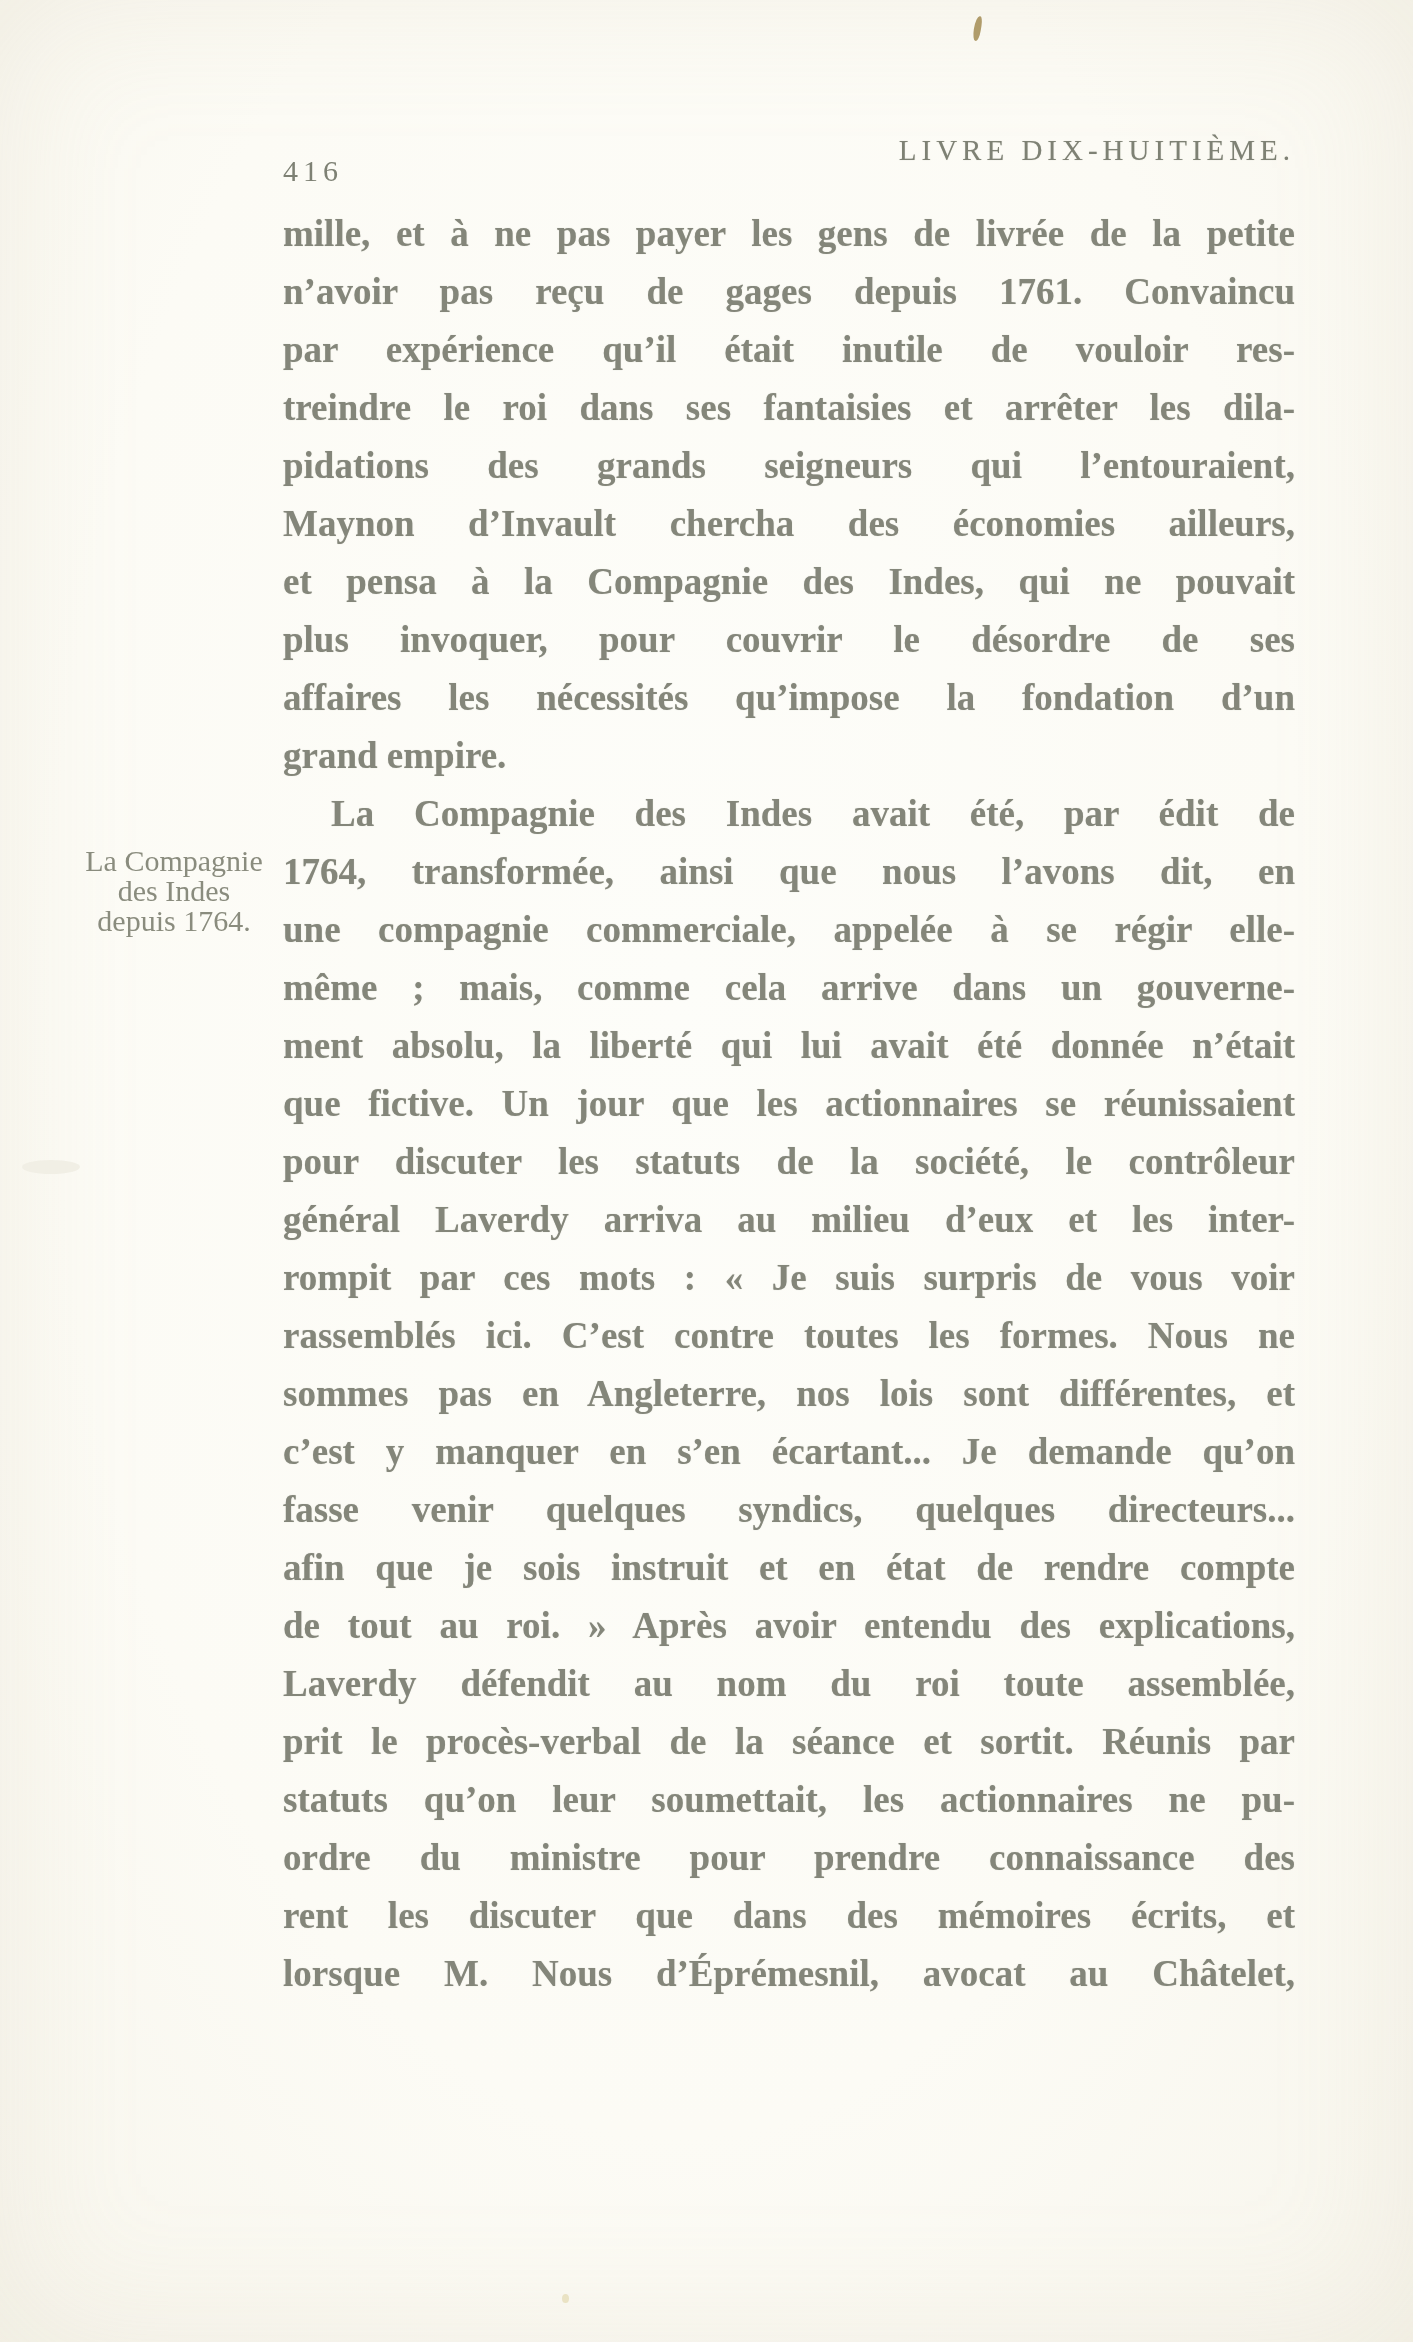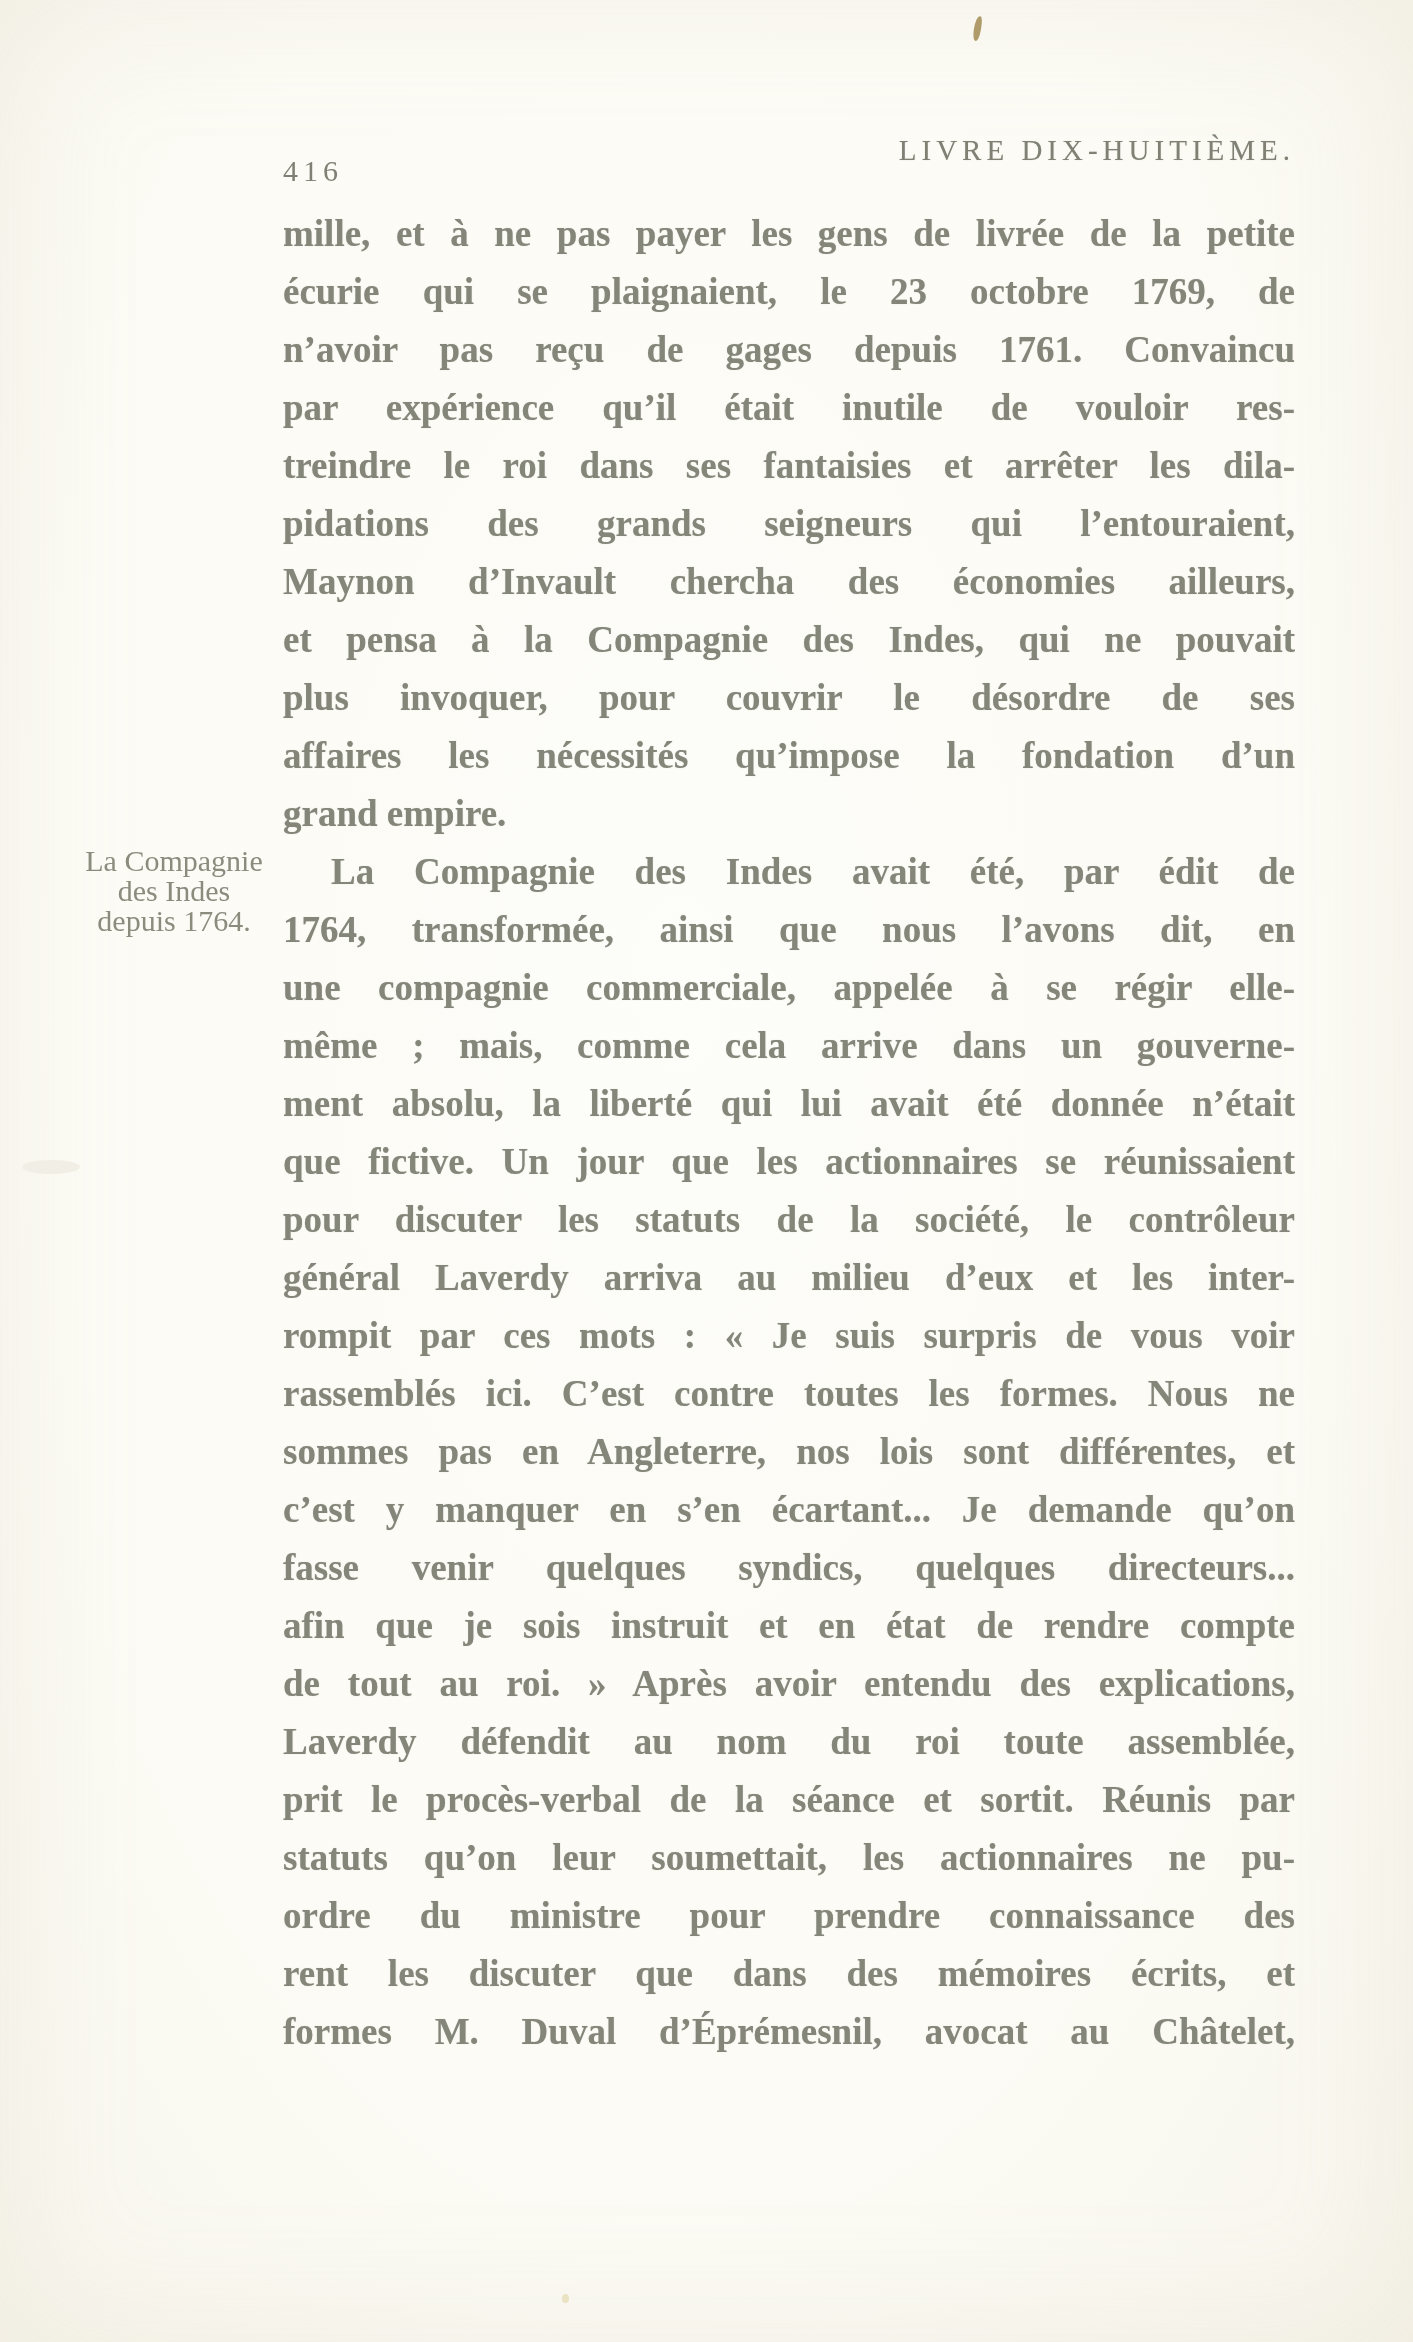--- a/index.html
+++ b/index.html
@@ -68,21 +68,20 @@
   <div class="running-head">LIVRE DIX-HUITIÈME.</div>
 
   <div class="margin-note">
       <div>La Compagnie</div>
       <div>des Indes</div>
       <div>depuis 1764.</div>
     </div>
 
   <div class="body-text">
       <div class="line">mille, et à ne pas payer les gens de livrée de la petite</div>
-      <div class="line">écurie qui se plaignaient, le 23 octobre 1769, de</div>
       <div class="line">n’avoir pas reçu de gages depuis 1761. Convaincu</div>
       <div class="line">par expérience qu’il était inutile de vouloir res-</div>
       <div class="line">treindre le roi dans ses fantaisies et arrêter les dila-</div>
       <div class="line">pidations des grands seigneurs qui l’entouraient,</div>
       <div class="line">Maynon d’Invault chercha des économies ailleurs,</div>
       <div class="line">et pensa à la Compagnie des Indes, qui ne pouvait</div>
       <div class="line">plus invoquer, pour couvrir le désordre de ses</div>
       <div class="line">affaires les nécessités qu’impose la fondation d’un</div>
       <div class="line end">grand empire.</div>
       <div class="line indent">La Compagnie des Indes avait été, par édit de</div>
@@ -98,19 +97,19 @@
       <div class="line">sommes pas en Angleterre, nos lois sont différentes, et</div>
       <div class="line">c’est y manquer en s’en écartant... Je demande qu’on</div>
       <div class="line">fasse venir quelques syndics, quelques directeurs...</div>
       <div class="line">afin que je sois instruit et en état de rendre compte</div>
       <div class="line">de tout au roi. » Après avoir entendu des explications,</div>
       <div class="line">Laverdy défendit au nom du roi toute assemblée,</div>
       <div class="line">prit le procès-verbal de la séance et sortit. Réunis par</div>
       <div class="line">statuts qu’on leur soumettait, les actionnaires ne pu-</div>
       <div class="line">ordre du ministre pour prendre connaissance des</div>
       <div class="line">rent les discuter que dans des mémoires écrits, et</div>
-      <div class="line">formes M. Duval d’Éprémesnil, avocat au Châtelet,</div>
+      <div class="line">lorsque M. Nous d’Éprémesnil, avocat au Châtelet,</div>
     </div>
 
   <span class="left-smudge"></span>
   <span class="bottom-dot"></span>
 
 </div>
 
 </body></html>

